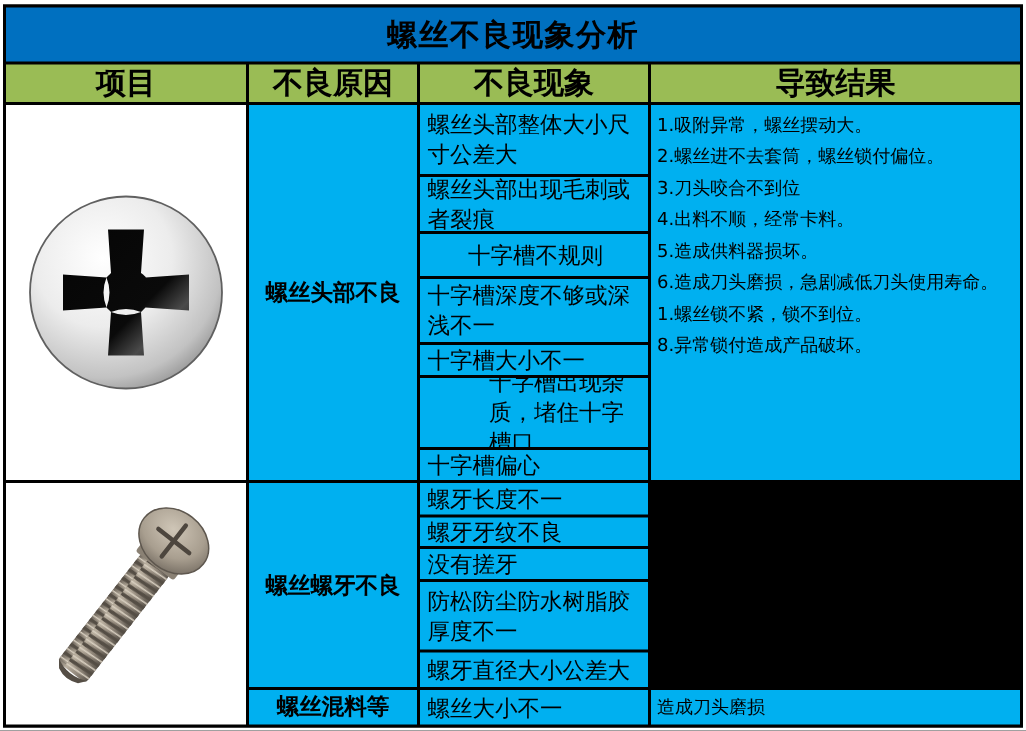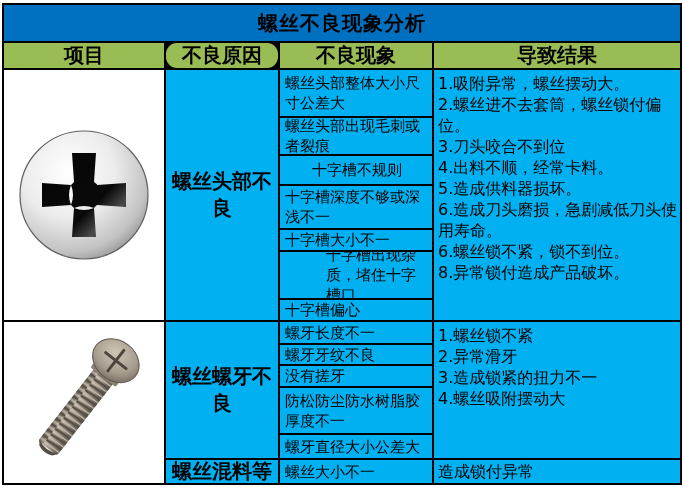--- a/index.html
+++ b/index.html
@@ -29,33 +29,33 @@
     font-size: 20px; font-weight: bold; letter-spacing: 1px;
   }
   .header-cell {
     background: #9ABC55;
     display: flex; align-items: center; justify-content: center;
     font-size: 20px; font-weight: bold;
   }
   .img-cell { background: #ffffff; display: flex; align-items: center; justify-content: center; }
   .cause-cell {
     display: flex; align-items: center; justify-content: center;
-    font-size: 20px; font-weight: bold; text-align: center;
+    font-size: 15px; font-weight: bold; text-align: center;
   }
   .ph-cell {
     display: flex; align-items: center;
     padding: 0 3px 0 5px;
     font-size: 15px; line-height: 20px;
   }
-  .res-cell { padding: 3px 2px 0 4px; font-size: 16px; }
+  .res-cell { padding: 3px 2px 0 4px; font-size: 12px; }
   .res-cell .res-item { line-height: 21px; }
   .res-cell.single { display: flex; align-items: center; padding-top: 0; }
   
   .r2c1 { grid-row: 2; grid-column: 1; }
-  .r2c2 { grid-row: 2; grid-column: 2; border-radius: 11px; }
+  .r2c2 { grid-row: 2; grid-column: 2; }
   .r2c3 { grid-row: 2; grid-column: 3; }
   .r2c4 { grid-row: 2; grid-column: 4; }
   .img1   { grid-column: 1; grid-row: 3 / 10; }
   .img2   { grid-column: 1; grid-row: 10 / 16; }
   .cause1 { grid-column: 2; grid-row: 3 / 10; }
   .cause2 { grid-column: 2; grid-row: 10 / 15; }
   .cause3 { grid-column: 2; grid-row: 15; }
   .res1   { grid-column: 4; grid-row: 3 / 10; }
   .res2   { grid-column: 4; grid-row: 10 / 15; }
   .res3   { grid-column: 4; grid-row: 15; }
@@ -130,21 +130,21 @@
         <span>十字槽偏心</span>
       </div>
 
     <div class="cell res-cell res1">
       <div class="res-item">1.吸附异常，螺丝摆动大。</div>
       <div class="res-item">2.螺丝进不去套筒，螺丝锁付偏位。</div>
       <div class="res-item">3.刀头咬合不到位</div>
       <div class="res-item">4.出料不顺，经常卡料。</div>
       <div class="res-item">5.造成供料器损坏。</div>
       <div class="res-item">6.造成刀头磨损，急剧减低刀头使用寿命。</div>
-      <div class="res-item">6.螺丝锁不紧，锁不到位。</div>
+      <div class="res-item">1.螺丝锁不紧，锁不到位。</div>
       <div class="res-item">8.异常锁付造成产品破坏。</div>
     </div>
 
     <div class="cell img-cell img2">
       <svg width="160" height="161" viewBox="0 0 160 161">
         <defs>
           <linearGradient id="shaftGrad" x1="0" y1="0" x2="1" y2="0">
             <stop offset="0%" stop-color="#6e665c"></stop>
             <stop offset="30%" stop-color="#b9af9f"></stop>
             <stop offset="60%" stop-color="#978d80"></stop>
@@ -181,29 +181,23 @@
     <div class="cell ph-cell ph ph-9">
         <span>没有搓牙</span>
       </div>
     <div class="cell ph-cell ph ph-10">
         <span>防松防尘防水树脂胶厚度不一</span>
       </div>
     <div class="cell ph-cell ph ph-11">
         <span>螺牙直径大小公差大</span>
       </div>
 
-    <div class="cell res-cell res2">
-      <div class="res-item">1.螺丝锁不紧</div>
-      <div class="res-item">2.异常滑牙</div>
-      <div class="res-item">3.造成锁紧的扭力不一</div>
-      <div class="res-item">4.螺丝吸附摆动大</div>
-    </div>
 
     <div class="cell ph-cell ph ph-12">
         <span>螺丝大小不一</span>
       </div>
     <div class="cell cause-cell cause3">螺丝混料等</div>
     <div class="cell res-cell single res3">
-      <div class="res-item">造成锁付异常</div>
+      <div class="res-item">造成刀头磨损</div>
     </div>
 
   </div>
 </div>
 
 </body></html>

